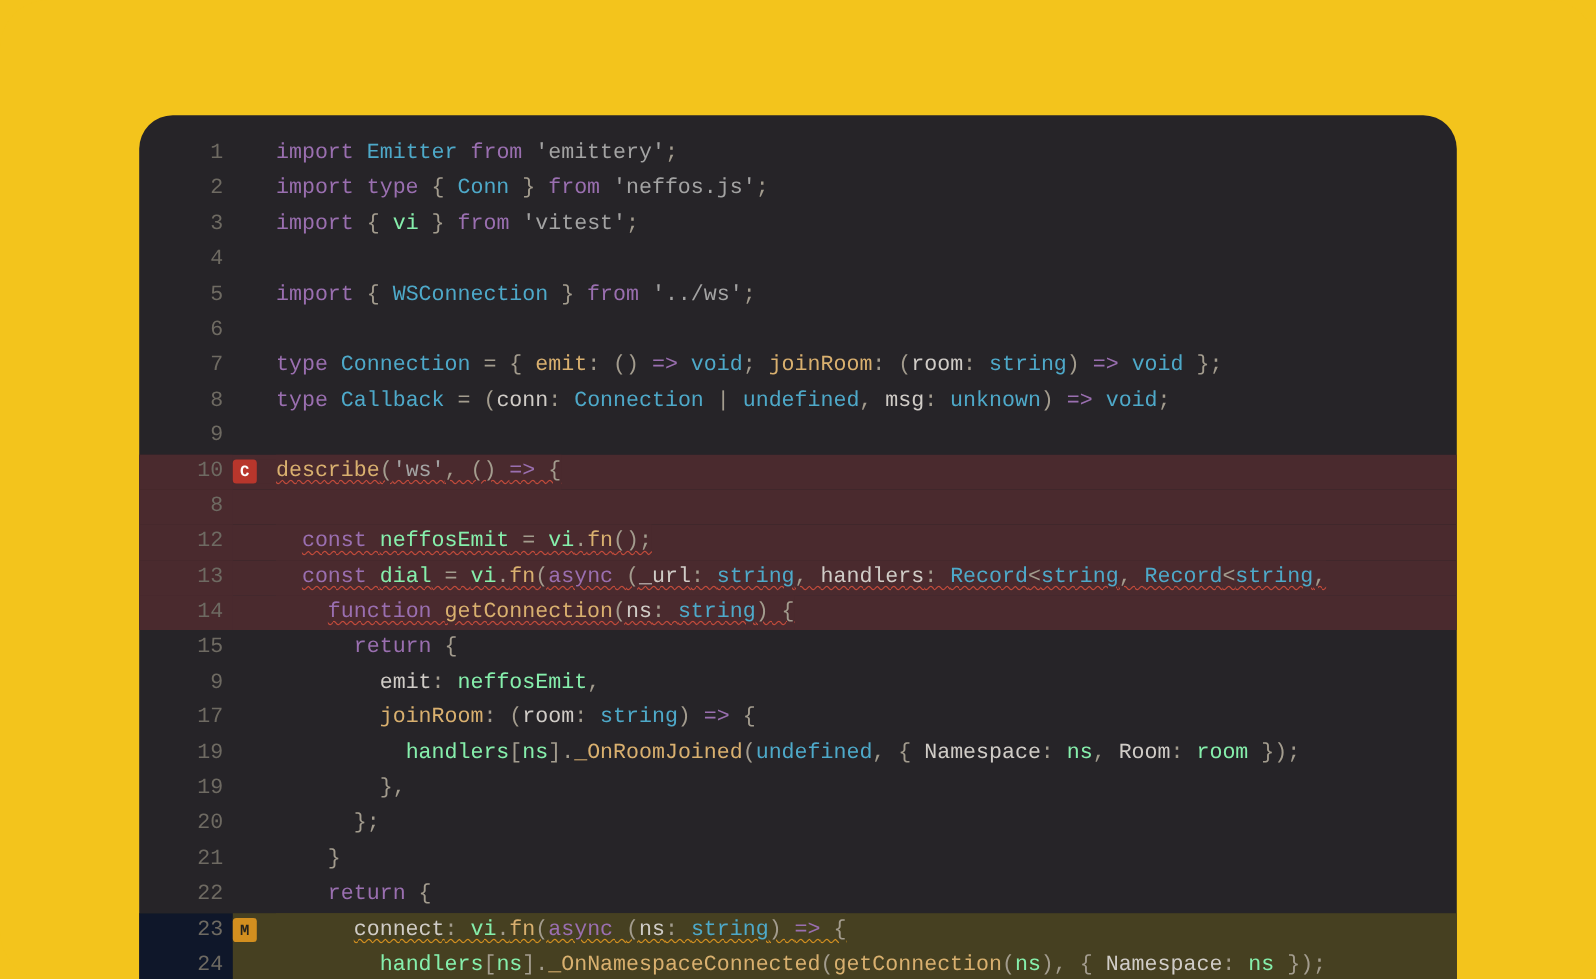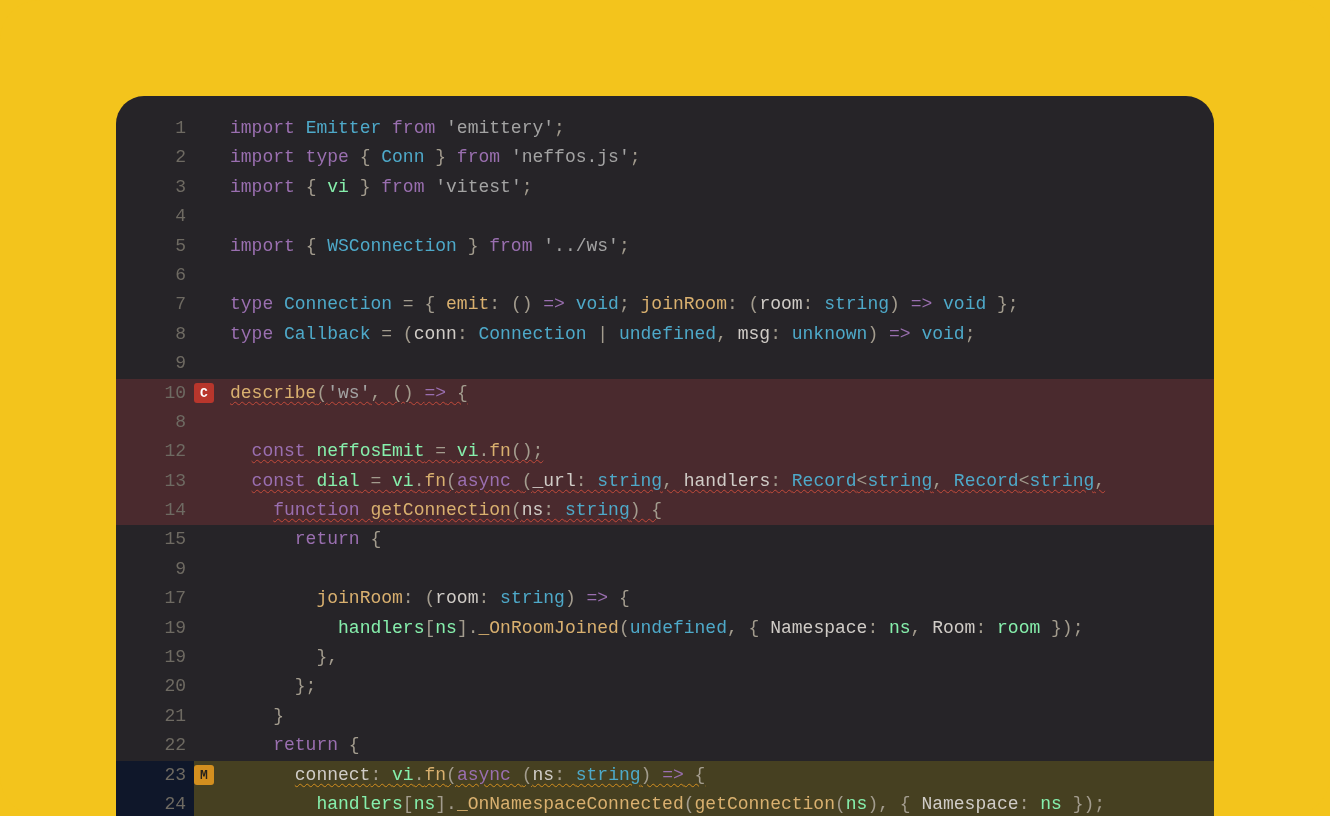--- a/index.html
+++ b/index.html
@@ -194,20 +194,21 @@
           <div class="code"><span>    </span><span class="tk-kw err-underline">function </span><span class="tk-fn err-underline">getConnection</span><span class="tk-punct err-underline">(</span><span class="tk-param err-underline">ns</span><span class="tk-punct err-underline">: </span><span class="tk-prim err-underline">string</span><span class="tk-punct err-underline">) {</span></div>
         </div>
         <div class="line">
           <div class="gutter">15</div>
           <div class="marker-col"></div>
           <div class="code"><span>      </span><span class="tk-kw">return </span><span class="tk-punct">{</span></div>
         </div>
         <div class="line">
           <div class="gutter">9</div>
           <div class="marker-col"></div>
+          <div class="code"><span>        </span><span class="tk-prop">emit</span><span class="tk-punct">: </span><span class="tk-id">neffosEmit</span><span class="tk-punct">,</span></div>
         </div>
         <div class="line">
           <div class="gutter">17</div>
           <div class="marker-col"></div>
           <div class="code"><span>        </span><span class="tk-fn">joinRoom</span><span class="tk-punct">: (</span><span class="tk-param">room</span><span class="tk-punct">: </span><span class="tk-prim">string</span><span class="tk-punct">) </span><span class="tk-arrow">=&gt;</span><span class="tk-punct"> {</span></div>
         </div>
         <div class="line">
           <div class="gutter">19</div>
           <div class="marker-col"></div>
           <div class="code"><span>          </span><span class="tk-id">handlers</span><span class="tk-punct">[</span><span class="tk-id">ns</span><span class="tk-punct">].</span><span class="tk-fn">_OnRoomJoined</span><span class="tk-punct">(</span><span class="tk-prim">undefined</span><span class="tk-punct">, { </span><span class="tk-prop">Namespace</span><span class="tk-punct">: </span><span class="tk-id">ns</span><span class="tk-punct">, </span><span class="tk-prop">Room</span><span class="tk-punct">: </span><span class="tk-id">room</span><span class="tk-punct"> });</span></div>

